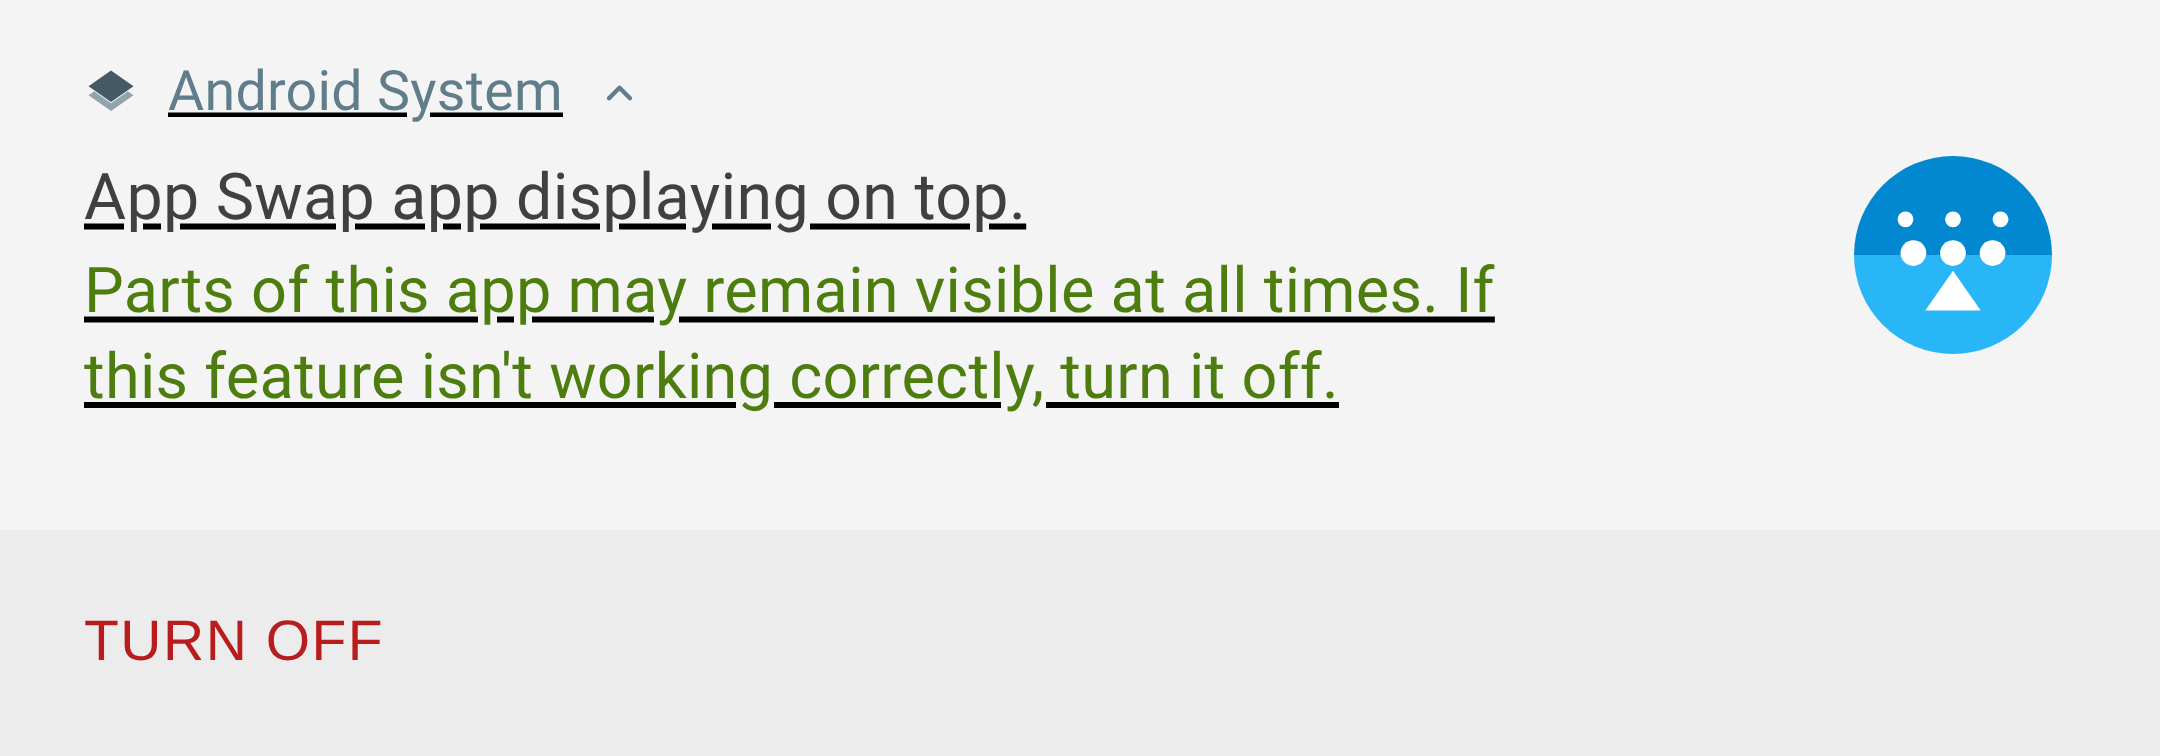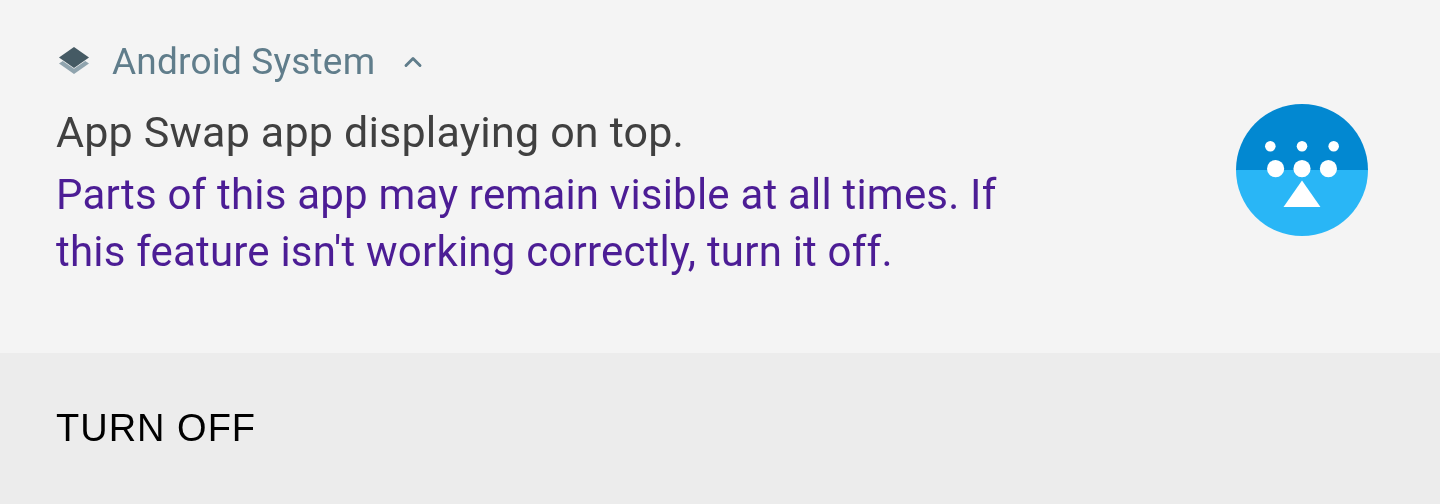--- a/index.html
+++ b/index.html
@@ -14,20 +14,21 @@
     width: 1440px;
     height: 504px;
     display: flex;
     flex-direction: column;
   }
   .content-area {
     flex: 1;
     padding: 40px 56px 30px 56px;
     background: #f4f4f4;
     position: relative;
+    text-decoration: underline;
   }
   .header-row {
     display: flex;
     align-items: center;
     gap: 20px;
     margin-bottom: 24px;
   }
   .layers-icon {
     width: 36px;
     height: 36px;
@@ -53,40 +54,40 @@
   .title {
     font-size: 43px;
     font-weight: 400;
     color: #404040;
     margin-bottom: 10px;
     letter-spacing: 0.2px;
   }
   .body-text {
     font-size: 42px;
     font-weight: 400;
-    color: #4c1d95;
+    color: #4d7c0f;
     line-height: 1.35;
     max-width: 1020px;
     letter-spacing: 0.2px;
   }
   .large-icon {
     position: absolute;
     top: 104px;
     right: 72px;
     width: 132px;
     height: 132px;
   }
   .action-area {
     background: #ececec;
     padding: 48px 56px 48px 56px;
   }
   .action-btn {
     font-size: 38px;
     font-weight: 500;
-    color: #000000;
+    color: #b91c1c;
     letter-spacing: 1px;
     background: none;
     border: none;
     cursor: pointer;
     padding: 6px 0;
   }
 </style>
 </head>
 <body>
 

